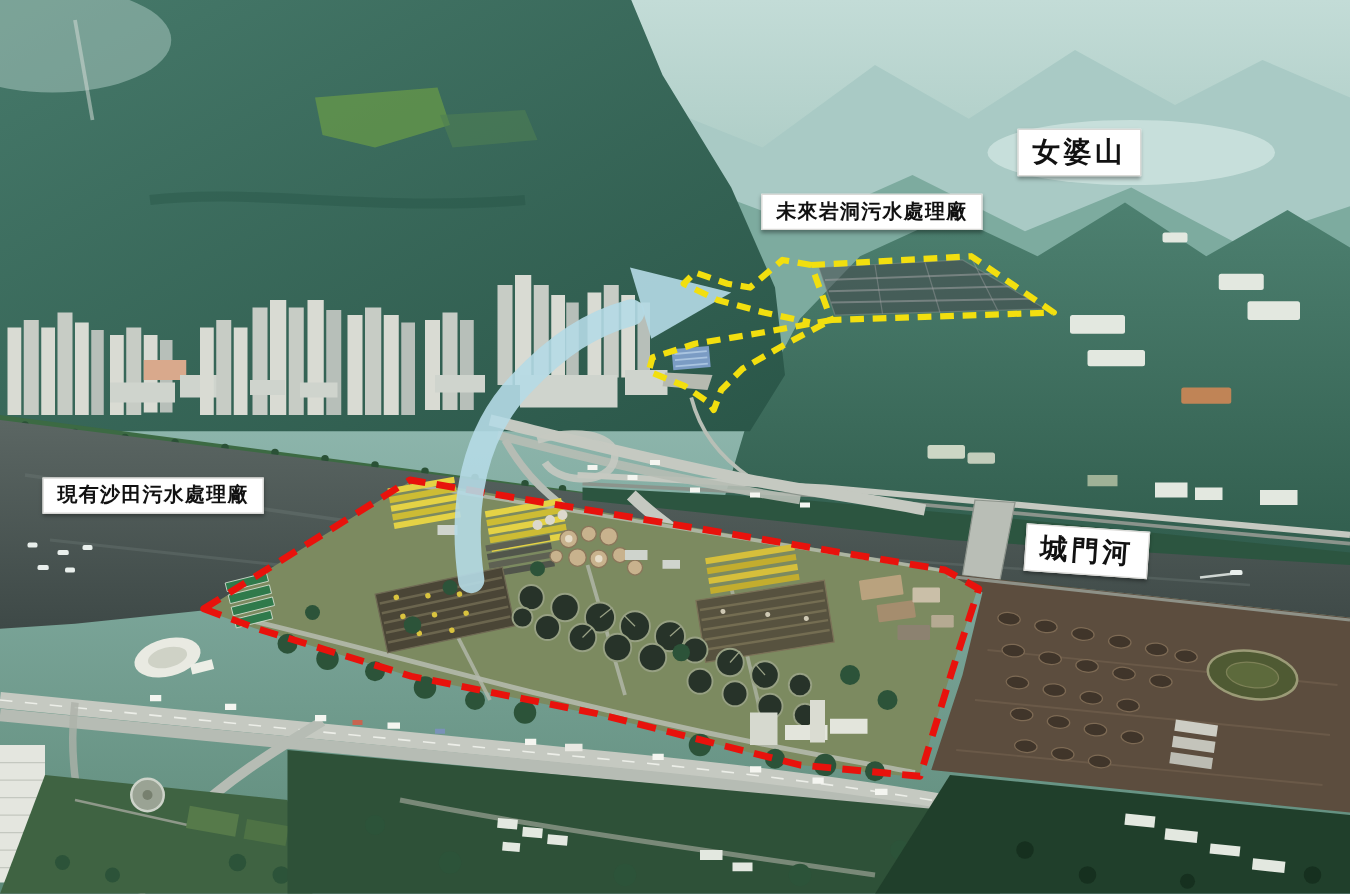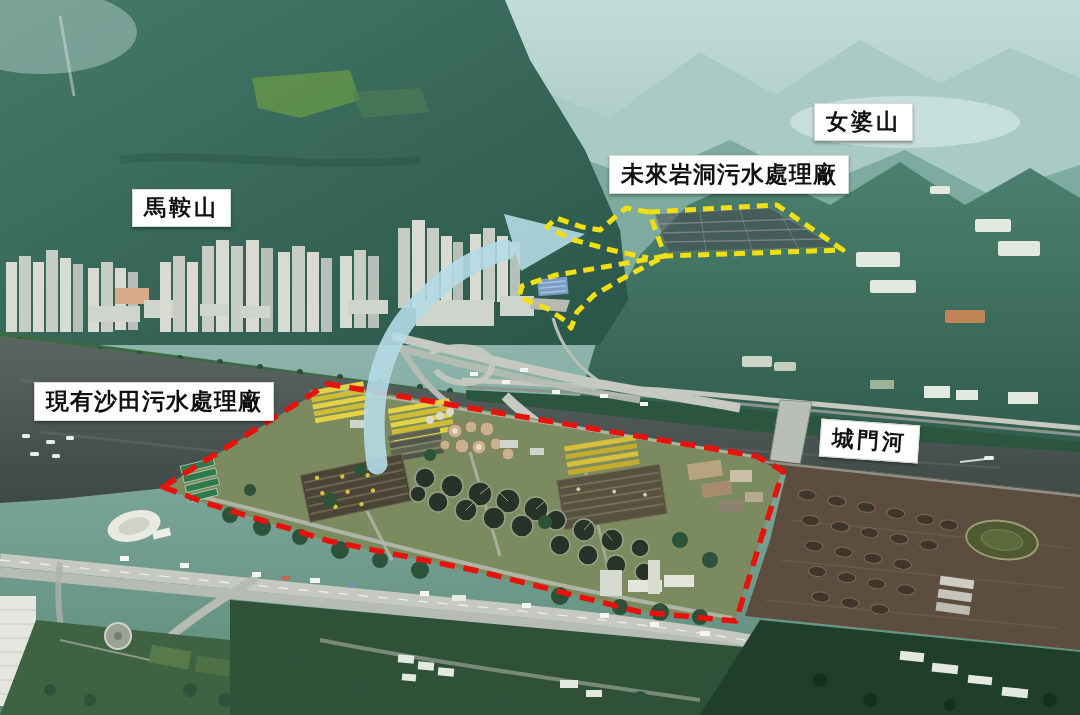--- a/index.html
+++ b/index.html
@@ -3,21 +3,21 @@
 <meta charset="utf-8">
 <style>
   html,body{margin:0;padding:0;background:#222;}
   .stage{position:relative;width:1080px;height:715px;overflow:hidden;background:#9fc5bf;
          font-family:"Liberation Sans",sans-serif;}
   .scene{position:absolute;left:0;top:0;}
   .label{position:absolute;background:#ffffff;color:#111;font-weight:bold;
          padding:3px 11px;letter-spacing:3px;border:1px solid #d9d9d6;
          box-shadow:0 2px 3px rgba(0,0,0,.35);white-space:nowrap;}
   .lab-big{font-size:22px;}
-  .lab-med{font-size:23px;}
+  .lab-med{font-size:16px;}
   
   .twrA{fill:#d9dbd3}.twrB{fill:#c7ccc5}.twrC{fill:#b7bfb9}
   .blk{fill:#cfd4cd}
   .tree{fill:#2c5339}
   .ptree{fill:#2a5136}
   .clar{fill:#273329;stroke:#97a083;stroke-width:1.5}
   .arm{stroke:#9aa286;stroke-width:1}
   .btank{fill:#c8b28d;stroke:#8a765a;stroke-width:1}
   .tk{fill:#40352a;stroke:#7d6a54;stroke-width:1}
   .villa{fill:#e3e8e0}
@@ -444,18 +444,17 @@
         <rect x="538" y="278" width="30" height="17" fill="#7b9cc4"></rect>
         <path d="M540,282 h26 M540,287 h26 M540,292 h26" stroke="#a9c4e0" stroke-width="1.5"></path>
       </g>
       <path d="M532,298 L570,300 L566,312 L530,309 Z" fill="#b6bab0"></path>
       <path d="M649,212 L777,205 L843,250 L665,256 Z" fill="none" stroke-width="5" stroke-dasharray="11 7" stroke-linejoin="round" stroke="#f2df0f"></path>
       <path d="M665,256 L610,266 L556,275 L522,286 L519,297 L548,309 L567,322 L571,328 L577,312 L594,295 L629,275 L665,256" fill="none" stroke-width="5" stroke-dasharray="11 7" stroke-linejoin="round" stroke="#f2df0f"></path>
       <path d="M649,212 L626,208 L600,230 L582,227 L556,218 L547,227 L574,240 L611,250 L648,258" fill="none" stroke-width="5" stroke-dasharray="11 7" stroke-linejoin="round" stroke="#f2df0f"></path>
     </g>
   </svg>
 
-  <div class="label lab-big" style="left:132px;top:189px;">馬鞍山</div>
   <div class="label lab-big" style="left:814px;top:103px;">女婆山</div>
   <div class="label lab-med" style="left:609px;top:155px;letter-spacing:1px;">未來岩洞污水處理廠</div>
   <div class="label lab-med" style="left:34px;top:382px;letter-spacing:1px;text-align:center;">現有沙田污水處理廠</div>
   <div class="label lab-big" style="left:820px;top:422px;transform:rotate(4deg);">城門河</div>
 </div>
 
 </body></html>

